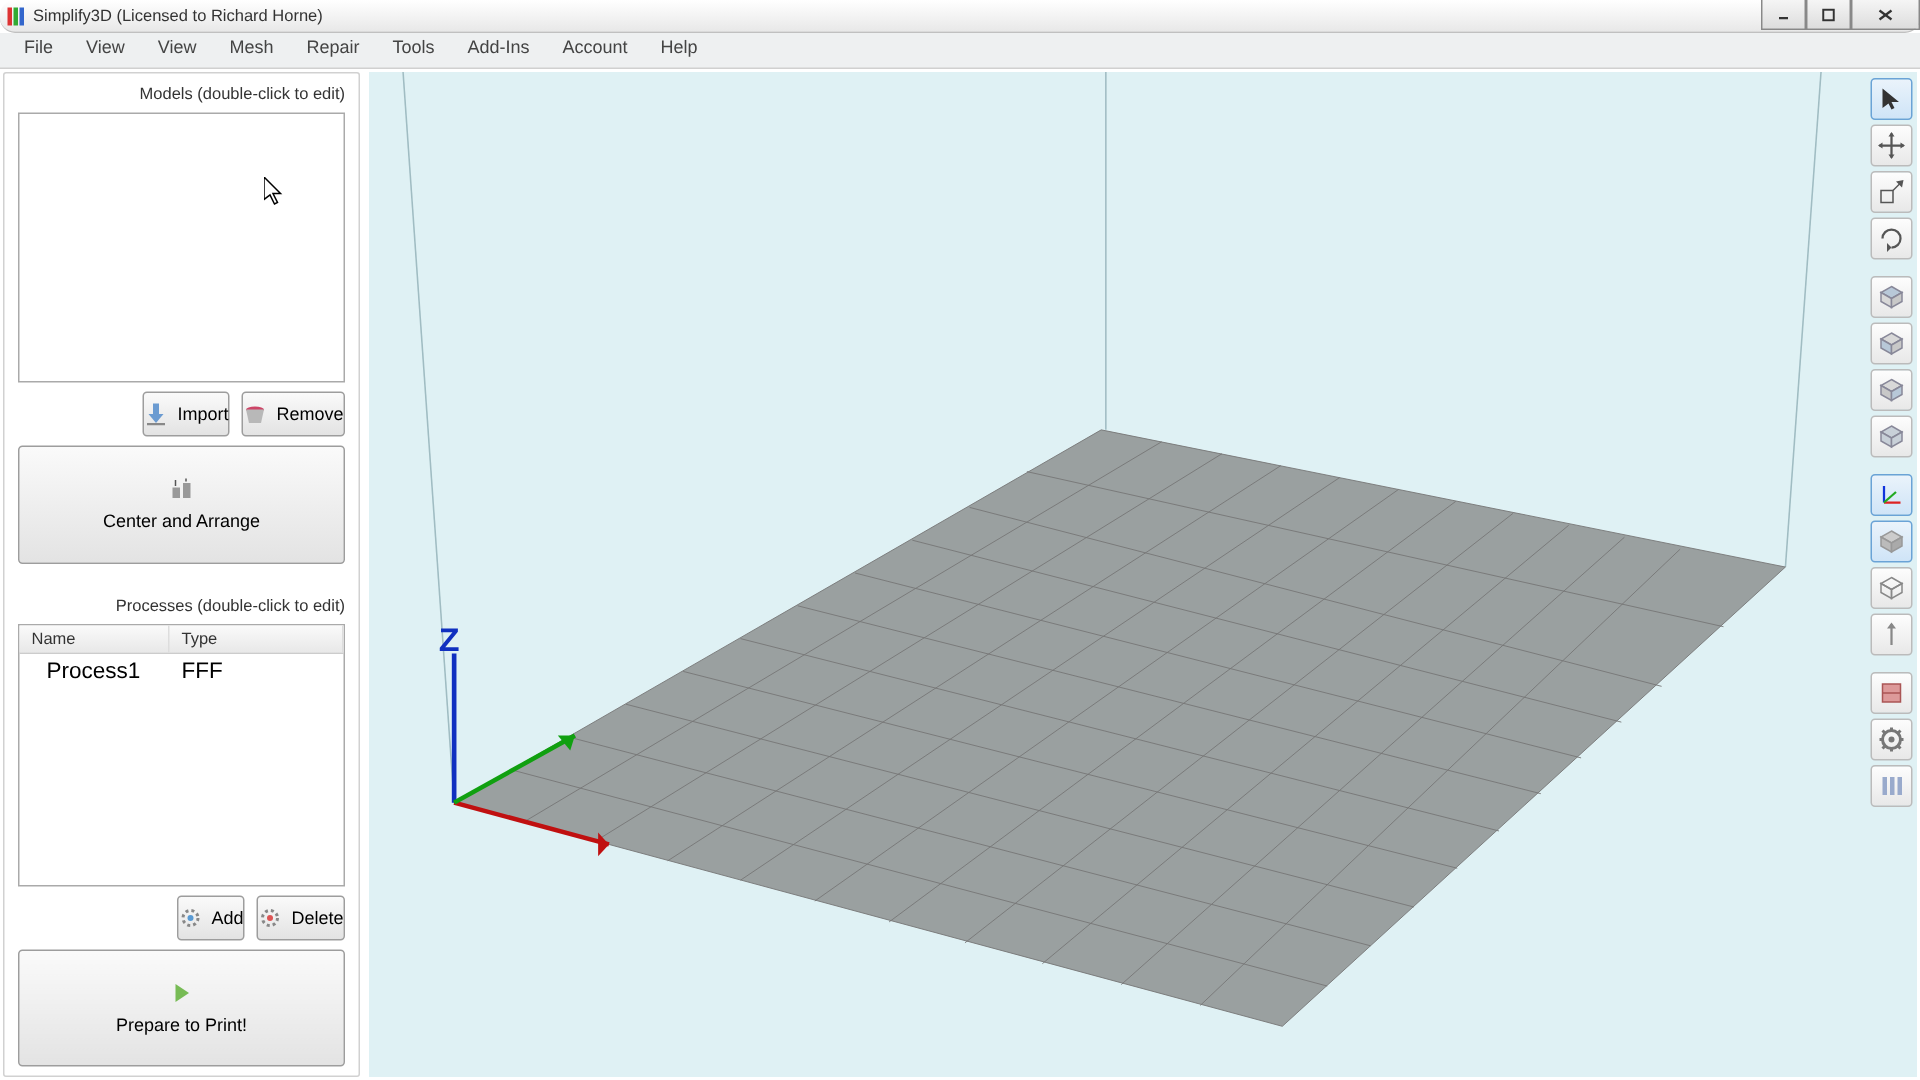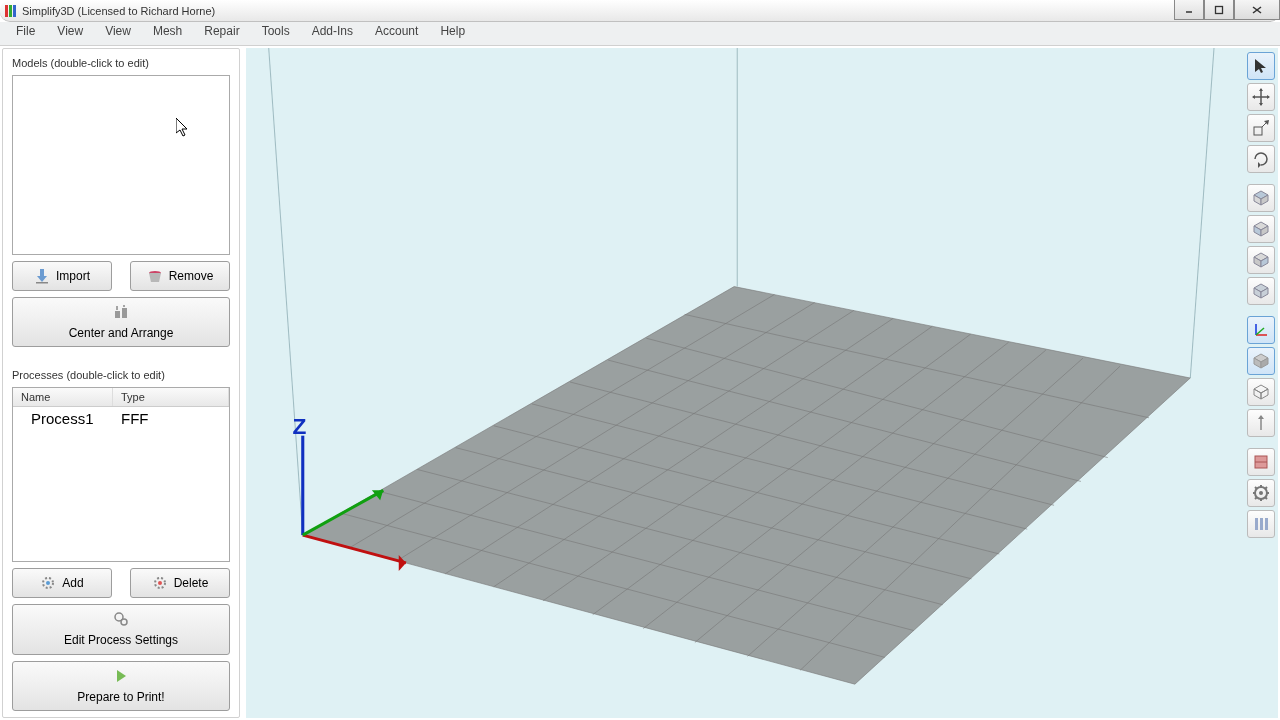--- a/index.html
+++ b/index.html
@@ -9,27 +9,27 @@
 .titlebar .app-icon { width: 14px; height: 14px; margin-right: 4px; display: inline-flex; }
 .winbtns { position: absolute; right: 0; top: 0; display: flex; }
 .winbtn { width: 30px; height: 20px; border: 1px solid #888; border-top: none; background: linear-gradient(#f5f5f5,#ddd); font-size: 10px; display:flex; align-items:center; justify-content:center; cursor: default; }
 .winbtn.close { width: 46px; }
 
 .menubar { height: 24px; background: #eef0f1; display:flex; align-items:flex-start; padding: 0 6px; font-size: 12px; color:#444; border-bottom: 1px solid #d0d0d0; gap: 2px;}
 .menubar span { padding: 2px 10px; cursor: default; }
 
 .body { display:flex; height: calc(720px - 46px); position:relative; }
 
-.sidebar { width: 238px; padding: 6px 9px; background: #fff; display:flex; flex-direction:column; gap: 6px; border: 1px solid #d1d1d1; margin: 2px 0 2px 2px; border-radius: 2px;}
+.sidebar { width: 238px; padding: 6px 9px; background: #fff; display:flex; flex-direction:column; gap: 6px; border: 1px solid #d1d1d1; margin: 2px 0 2px 2px; border-radius: 2px; align-items: flex-end;}
 .section-label { font-size: 11px; color:#333; margin-top:2px; }
 .listbox { border: 1px solid #aaa; background:#fff; width: 100%; }
 .models-list { height: 180px; }
 .processes-list { height: 175px; }
 
-.btn-row { display:flex; gap:18px; }
+.btn-row { display:flex; gap:8px; }
 .btn { flex:1; height: 30px; border: 1px solid #9d9d9d; background: linear-gradient(#fafafa,#e3e3e3); font-size: 12px; display:flex; align-items:center; justify-content:center; gap:6px; cursor:default; border-radius:3px; }
 .btn-full { width:100%;flex-direction:column; }
 .btn .ic { width:16px; height:16px; display:inline-flex; }
 
 .tbl-head { display:flex; background: linear-gradient(#fafafa,#e8e8e8); border-bottom:1px solid #ccc; font-size:11px; color:#333; }
 .tbl-head div { padding: 3px 8px; border-right:1px solid #ddd; }
 .col-name { width:100px; }
 .col-type { flex:1; }
 .tbl-row { display:flex; font-size:15px; padding: 2px 0; }
 .tbl-row div { padding: 1px 8px 1px 18px; }
@@ -154,29 +154,20 @@
               <circle cx="8" cy="8" r="5" fill="none" stroke="#888" stroke-width="2" stroke-dasharray="2 2"></circle>
               <circle cx="8" cy="8" r="2" fill="#d55"></circle>
             </svg>
           </span>
         <span>Delete</span>
       </div>
     </div>
     <div class="btn btn-full">
       <span class="ic">
           <svg viewBox="0 0 16 16">
-            <circle cx="6" cy="6" r="4" fill="none" stroke="#888" stroke-width="1.5"></circle>
-            <circle cx="11" cy="11" r="3" fill="none" stroke="#888" stroke-width="1.5"></circle>
-          </svg>
-        </span>
-      <span>Edit Process Settings</span>
-    </div>
-    <div class="btn btn-full">
-      <span class="ic">
-          <svg viewBox="0 0 16 16">
             <polygon points="4,2 4,14 13,8" fill="#7b5"></polygon>
           </svg>
         </span>
       <span>Prepare to Print!</span>
     </div>
   </div>
 
   <div class="viewport">
     <svg viewBox="0 0 1000 674" preserveAspectRatio="none">
       <rect width="1000" height="674" fill="#dff1f4"></rect>

